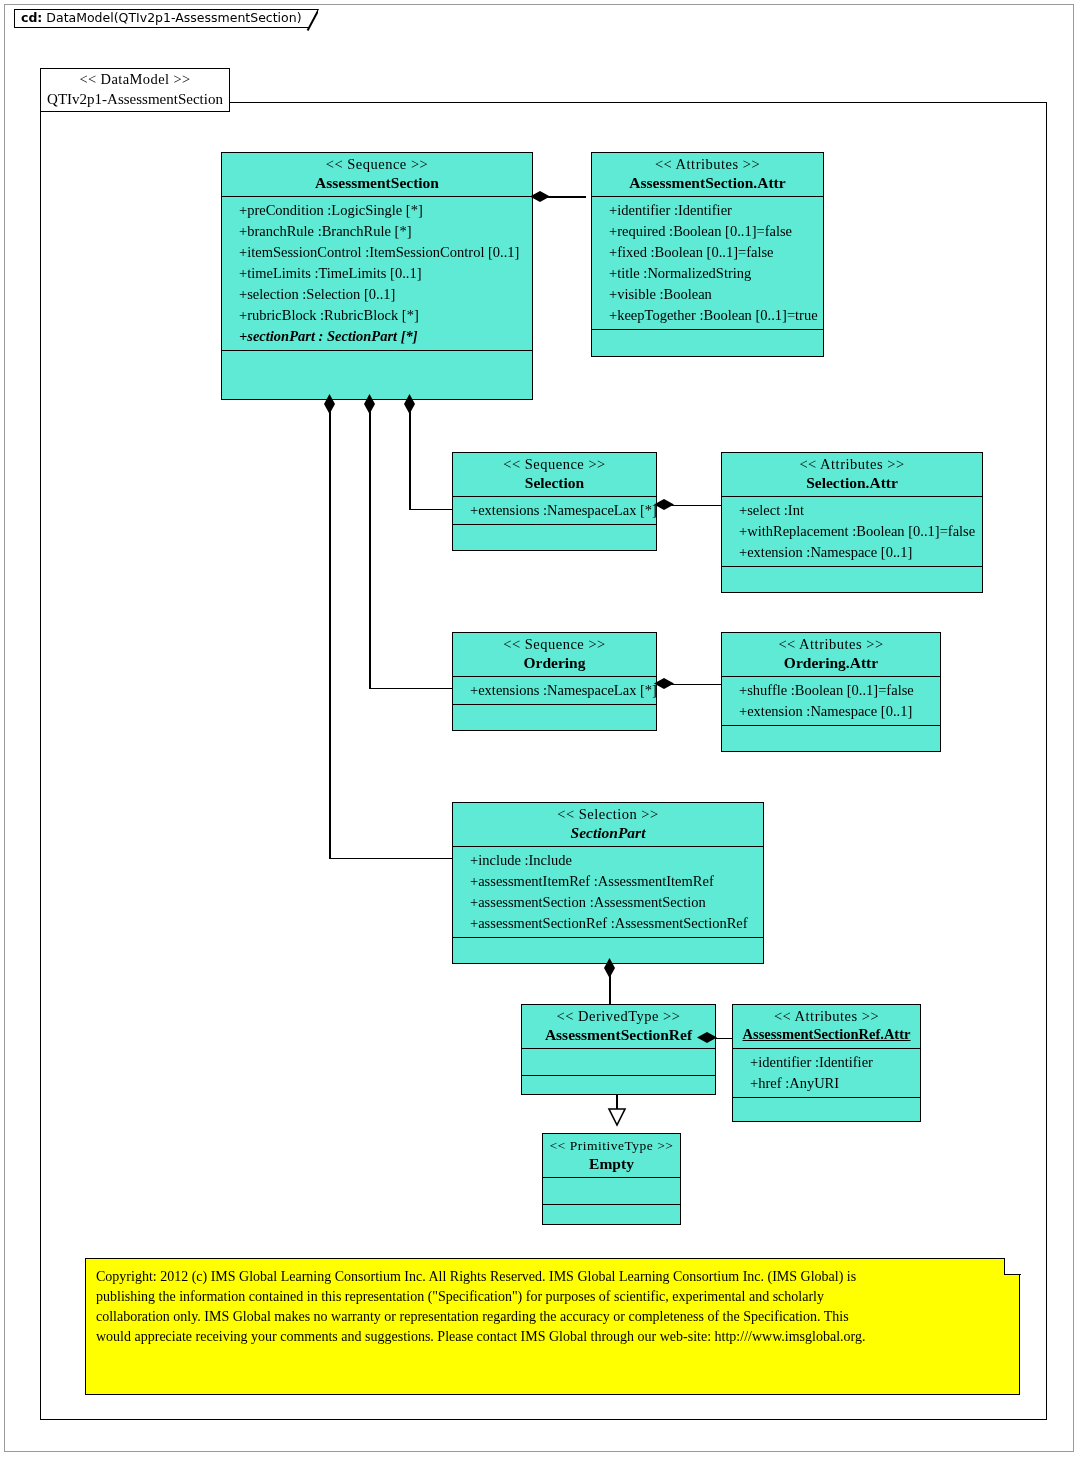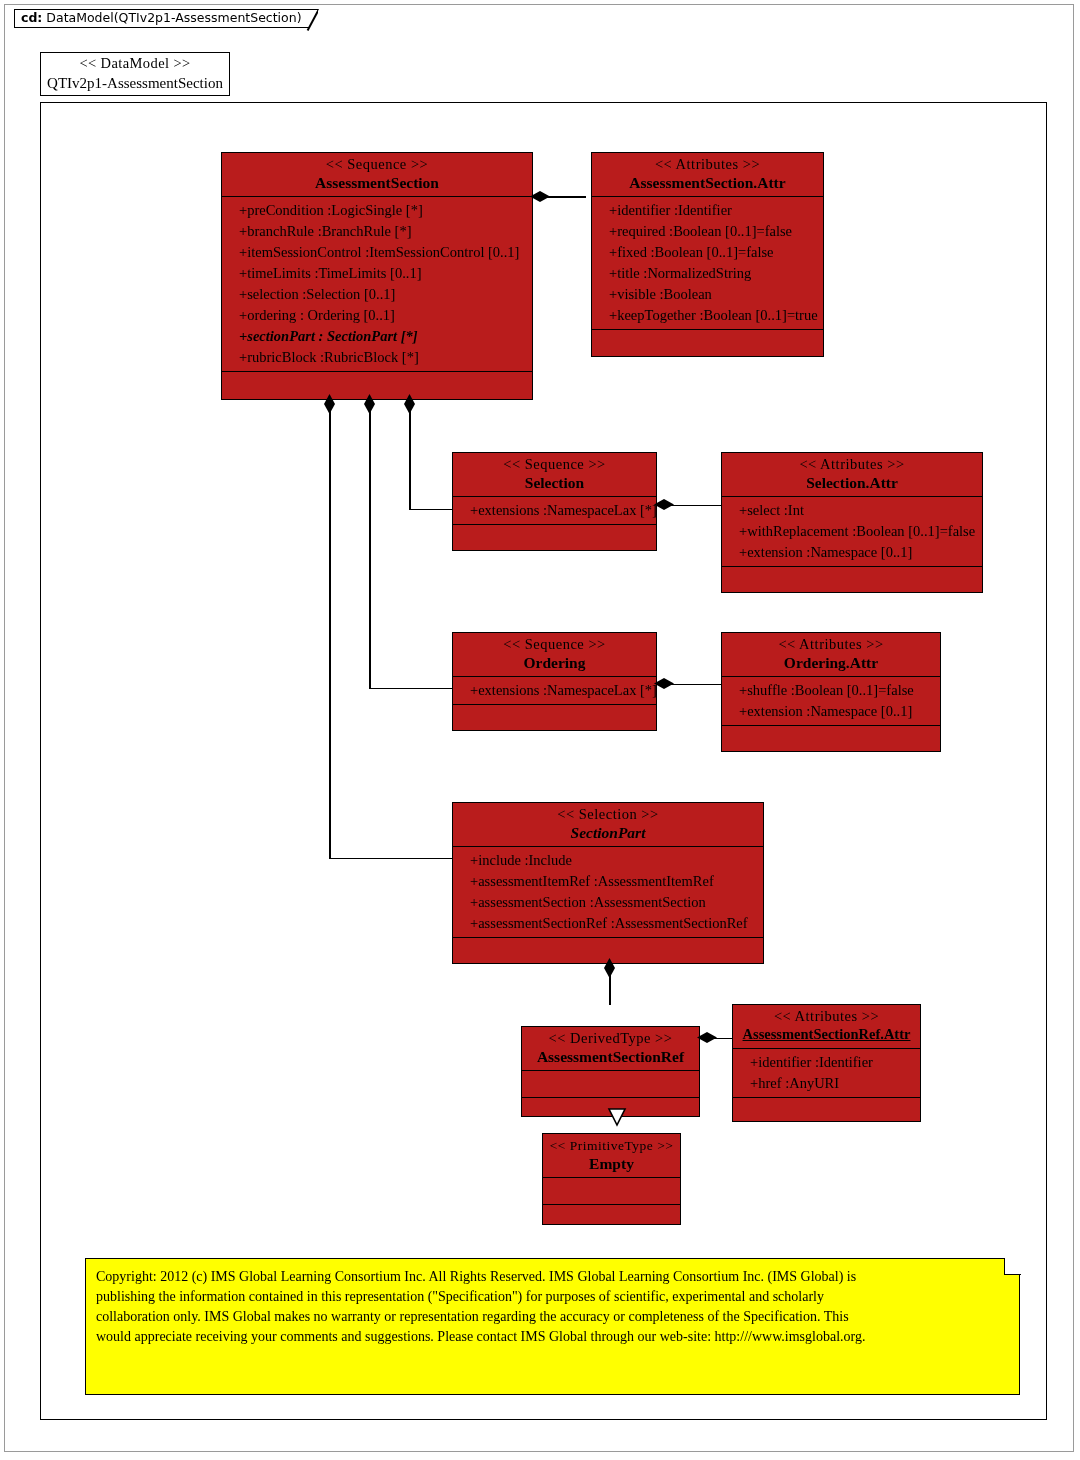--- a/index.html
+++ b/index.html
@@ -46,21 +46,21 @@
   #diagram-tab .tab-fold-line:after{
     content:"";position:absolute;
     left:-2px;top:10px;width:24px;height:1.5px;
     background:#000;
     transform:rotate(-62deg);
     transform-origin:center;
   }
 
   
   #package-tab{
-    position:absolute;left:40px;top:52px;
+    position:absolute;left:40px;top:68px;
     width:190px;height:44px;
     border:1.5px solid #000;
     background:#fff;
     box-sizing:border-box;
     z-index:4;
   }
   #package-tab .pt-stereo{
     text-align:center;font-size:14.5px;line-height:20px;
     letter-spacing:0.4px;
   }
@@ -72,21 +72,21 @@
     width:1007px;height:1318px;
     border:1.5px solid #000;
     background:#fff;
     box-sizing:border-box;
     z-index:1;
   }
 
   
   .uml-class{
     position:absolute;
-    background:#b91c1c;
+    background:#5eead4;
     border:1.5px solid #000;
     box-sizing:border-box;
     z-index:3;
   }
   .uml-head{
     padding:3px 4px 4px 4px;
     border-bottom:1.5px solid #000;
   }
   .uml-stereo{
     text-align:center;
@@ -230,23 +230,22 @@
   <div class="uml-head">
     <div class="uml-stereo">&lt;&lt; Sequence &gt;&gt;</div>
     <div class="uml-name">AssessmentSection</div>
   </div>
   <div class="uml-attrs">
     <div class="row">+preCondition :LogicSingle  [*]</div>
     <div class="row">+branchRule :BranchRule  [*]</div>
     <div class="row">+itemSessionControl  :ItemSessionControl  [0..1]</div>
     <div class="row">+timeLimits  :TimeLimits  [0..1]</div>
     <div class="row">+selection :Selection [0..1]</div>
-    <div class="row">+ordering : Ordering [0..1]</div>
+    <div class="row">+rubricBlock :RubricBlock [*]</div>
     <div class="row"><span class="ital">+sectionPart : SectionPart [*]</span></div>
-    <div class="row">+rubricBlock :RubricBlock [*]</div>
   </div>
   <div class="uml-ops"></div>
 </div>
 
 <div class="uml-class" style="left:591px;top:152px;width:233px;height:205px;">
   <div class="uml-head">
     <div class="uml-stereo">&lt;&lt; Attributes  &gt;&gt;</div>
     <div class="uml-name">AssessmentSection.Attr</div>
   </div>
   <div class="uml-attrs">
@@ -314,21 +313,21 @@
   </div>
   <div class="uml-attrs">
     <div class="row">+include :Include</div>
     <div class="row">+assessmentItemRef  :AssessmentItemRef</div>
     <div class="row">+assessmentSection  :AssessmentSection</div>
     <div class="row">+assessmentSectionRef  :AssessmentSectionRef</div>
   </div>
   <div class="uml-ops tall"></div>
 </div>
 
-<div class="uml-class" style="left:521px;top:1004px;width:179px;height:91px;margin-top:22px;">
+<div class="uml-class" style="left:521px;top:1004px;width:195px;height:91px;">
   <div class="uml-head">
     <div class="uml-stereo">&lt;&lt; DerivedType  &gt;&gt;</div>
     <div class="uml-name">AssessmentSectionRef</div>
   </div>
   <div class="uml-empty-mid"></div>
   <div class="uml-ops"></div>
 </div>
 
 <div class="uml-class" style="left:732px;top:1004px;width:189px;height:118px;">
   <div class="uml-head">

